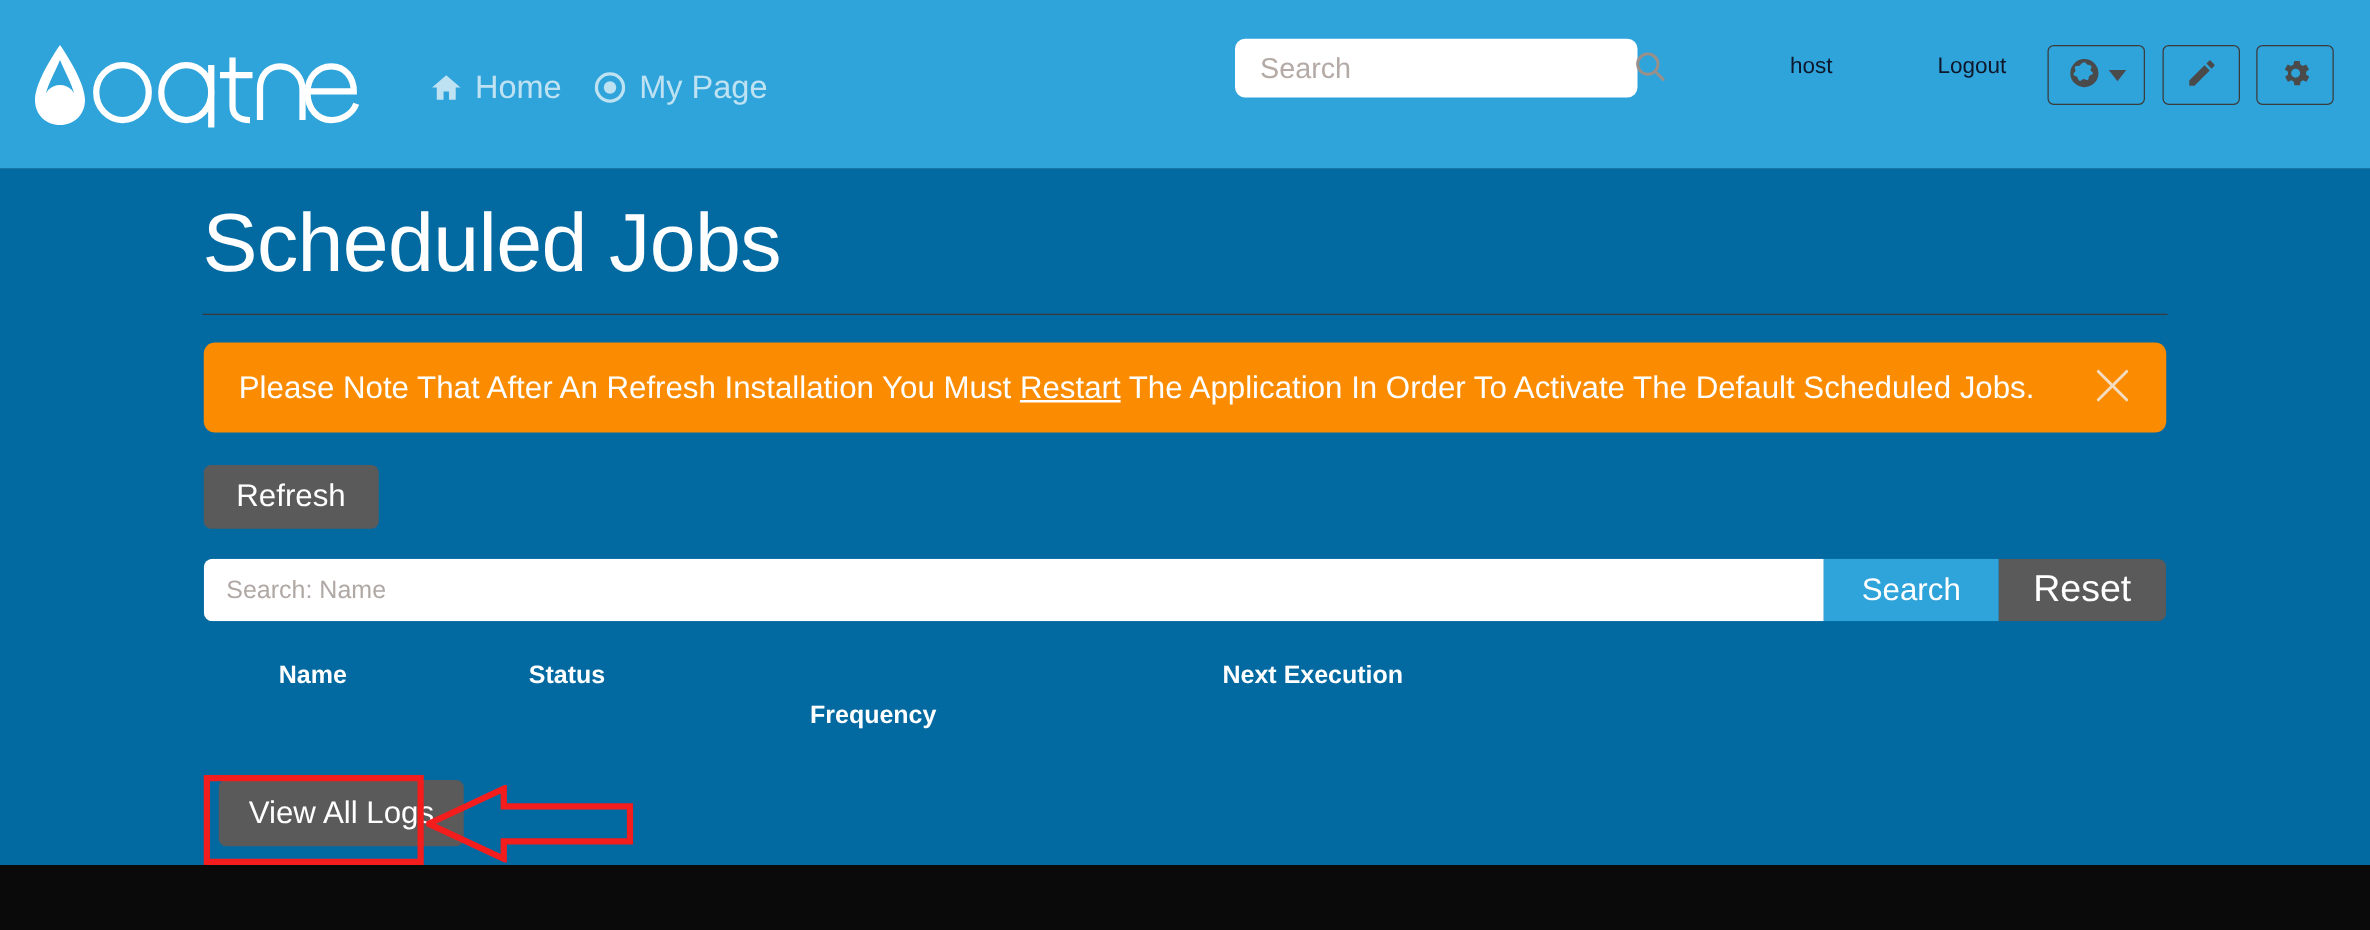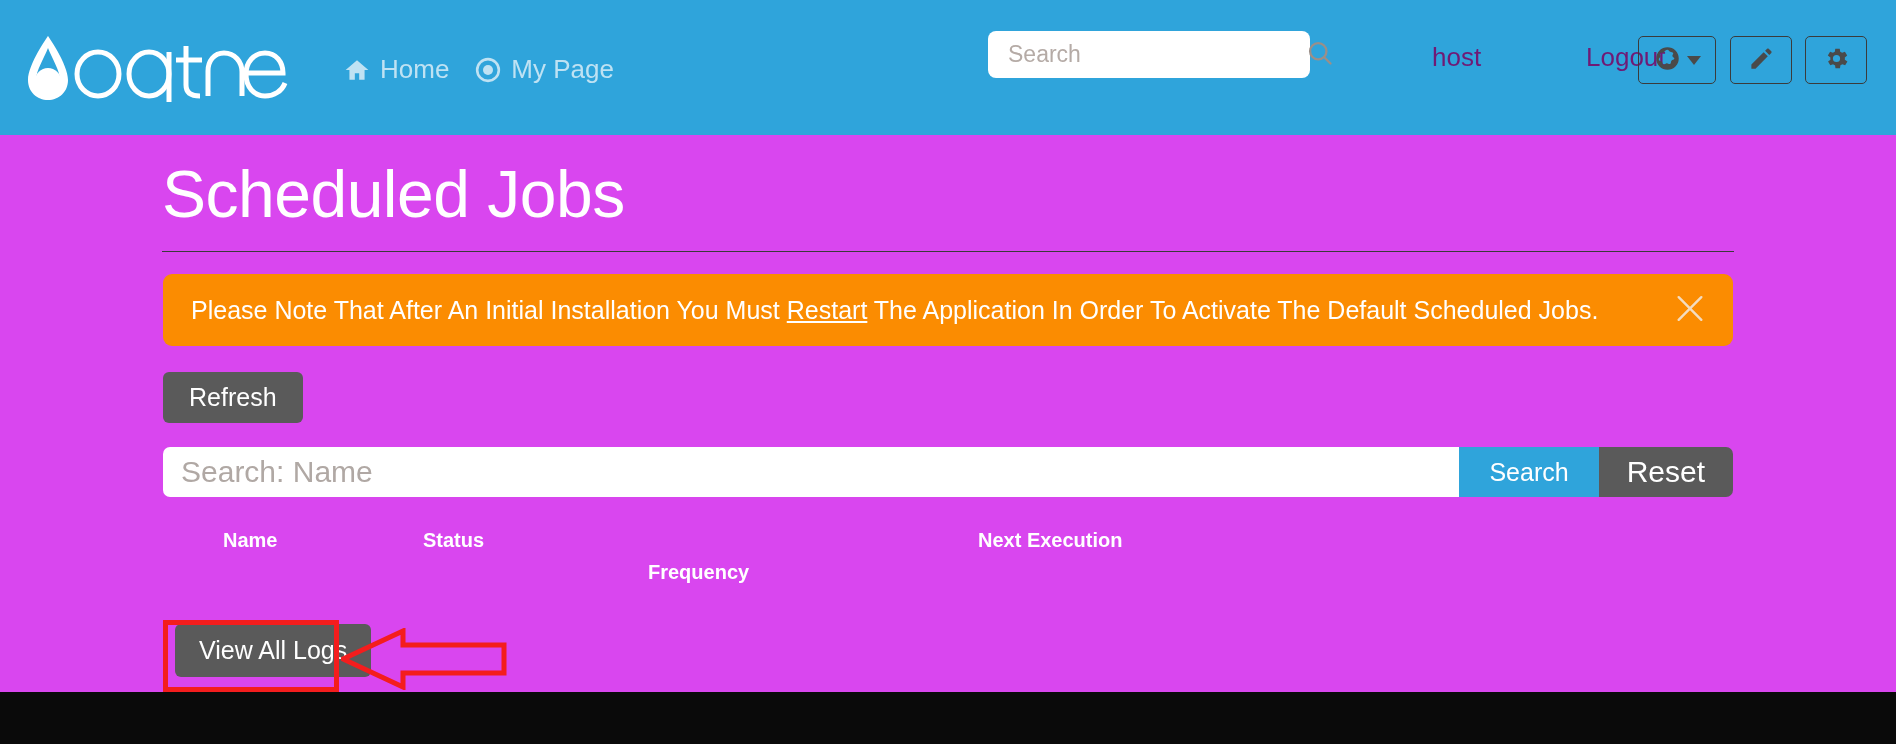--- a/index.html
+++ b/index.html
@@ -68,27 +68,27 @@
     height: 100%;
   }
   .search-input::placeholder { color: #b5aba6; }
   .search-icon-btn {
     background: none; border: none; cursor: pointer;
     padding: 0; display: flex; align-items: center;
   }
 
   .user-link {
     position: absolute;
-    color: #701a75;
-    font-size: 26px;
+    color: #0f172a;
+    font-size: 18px;
     text-decoration: none;
     white-space: nowrap;
   }
   .user-host { left: 1432px; top: 42px; }
-  .user-logout { left: 1586px; top: 42px; }
+  .user-logout { left: 1550px; top: 42px; }
 
   .icon-btn {
     position: absolute;
     top: 36px;
     height: 48px;
     border: 1px solid #3b3b3b;
     border-radius: 5px;
     background: transparent;
     display: flex;
     align-items: center;
@@ -100,21 +100,21 @@
   .btn-edit { left: 1730px; width: 62px; }
   .btn-gear { left: 1805px; width: 62px; }
   .caret {
     width: 0; height: 0;
     border-left: 7px solid transparent;
     border-right: 7px solid transparent;
     border-top: 9px solid #4a4a4a;
   }
 
   
-  .main { position: relative; width: 1896px; background: #d946ef; }
+  .main { position: relative; width: 1896px; background: #0369a1; }
 
   .page-title {
     margin: 0;
     padding: 25px 0 0 162px;
     color: #ffffff;
     font-size: 66px;
     font-weight: 400;
     letter-spacing: -0.5px;
     line-height: 1.05;
   }
@@ -178,21 +178,21 @@
     height: 50px;
     display: flex;
     border-radius: 7px;
     overflow: hidden;
   }
   .searchbar-input {
     flex: 1;
     border: none;
     outline: none;
     background: #ffffff;
-    font-size: 30px;
+    font-size: 20px;
     font-family: "Liberation Sans", sans-serif;
     padding: 0 18px;
     color: #333;
   }
   .searchbar-input::placeholder { color: #b0a8a4; }
   .btn-search-blue {
     background: #2fa4db;
     color: #ffffff;
     border: none;
     font-size: 25px;
@@ -347,21 +347,21 @@
   </button>
 </div>
 
 <div class="main">
 
   <h1 class="page-title">Scheduled Jobs</h1>
   <div class="title-rule"></div>
 
   <div class="alert">
     <div class="alert-text">
-      <span>Please Note That After An Initial Installation You Must </span><a href="#">Restart</a><span> The Application In Order To Activate The Default Scheduled Jobs.</span>
+      <span>Please Note That After An Refresh Installation You Must </span><a href="#">Restart</a><span> The Application In Order To Activate The Default Scheduled Jobs.</span>
     </div>
     <button class="alert-close">
       <span>
         <svg width="34" height="34" viewBox="0 0 24 24" stroke="#f3dcc0" stroke-width="1.7" fill="none">
           <line x1="4" y1="4" x2="20" y2="20" stroke-linecap="round"></line>
           <line x1="20" y1="4" x2="4" y2="20" stroke-linecap="round"></line>
         </svg>
       </span>
     </button>
   </div>

